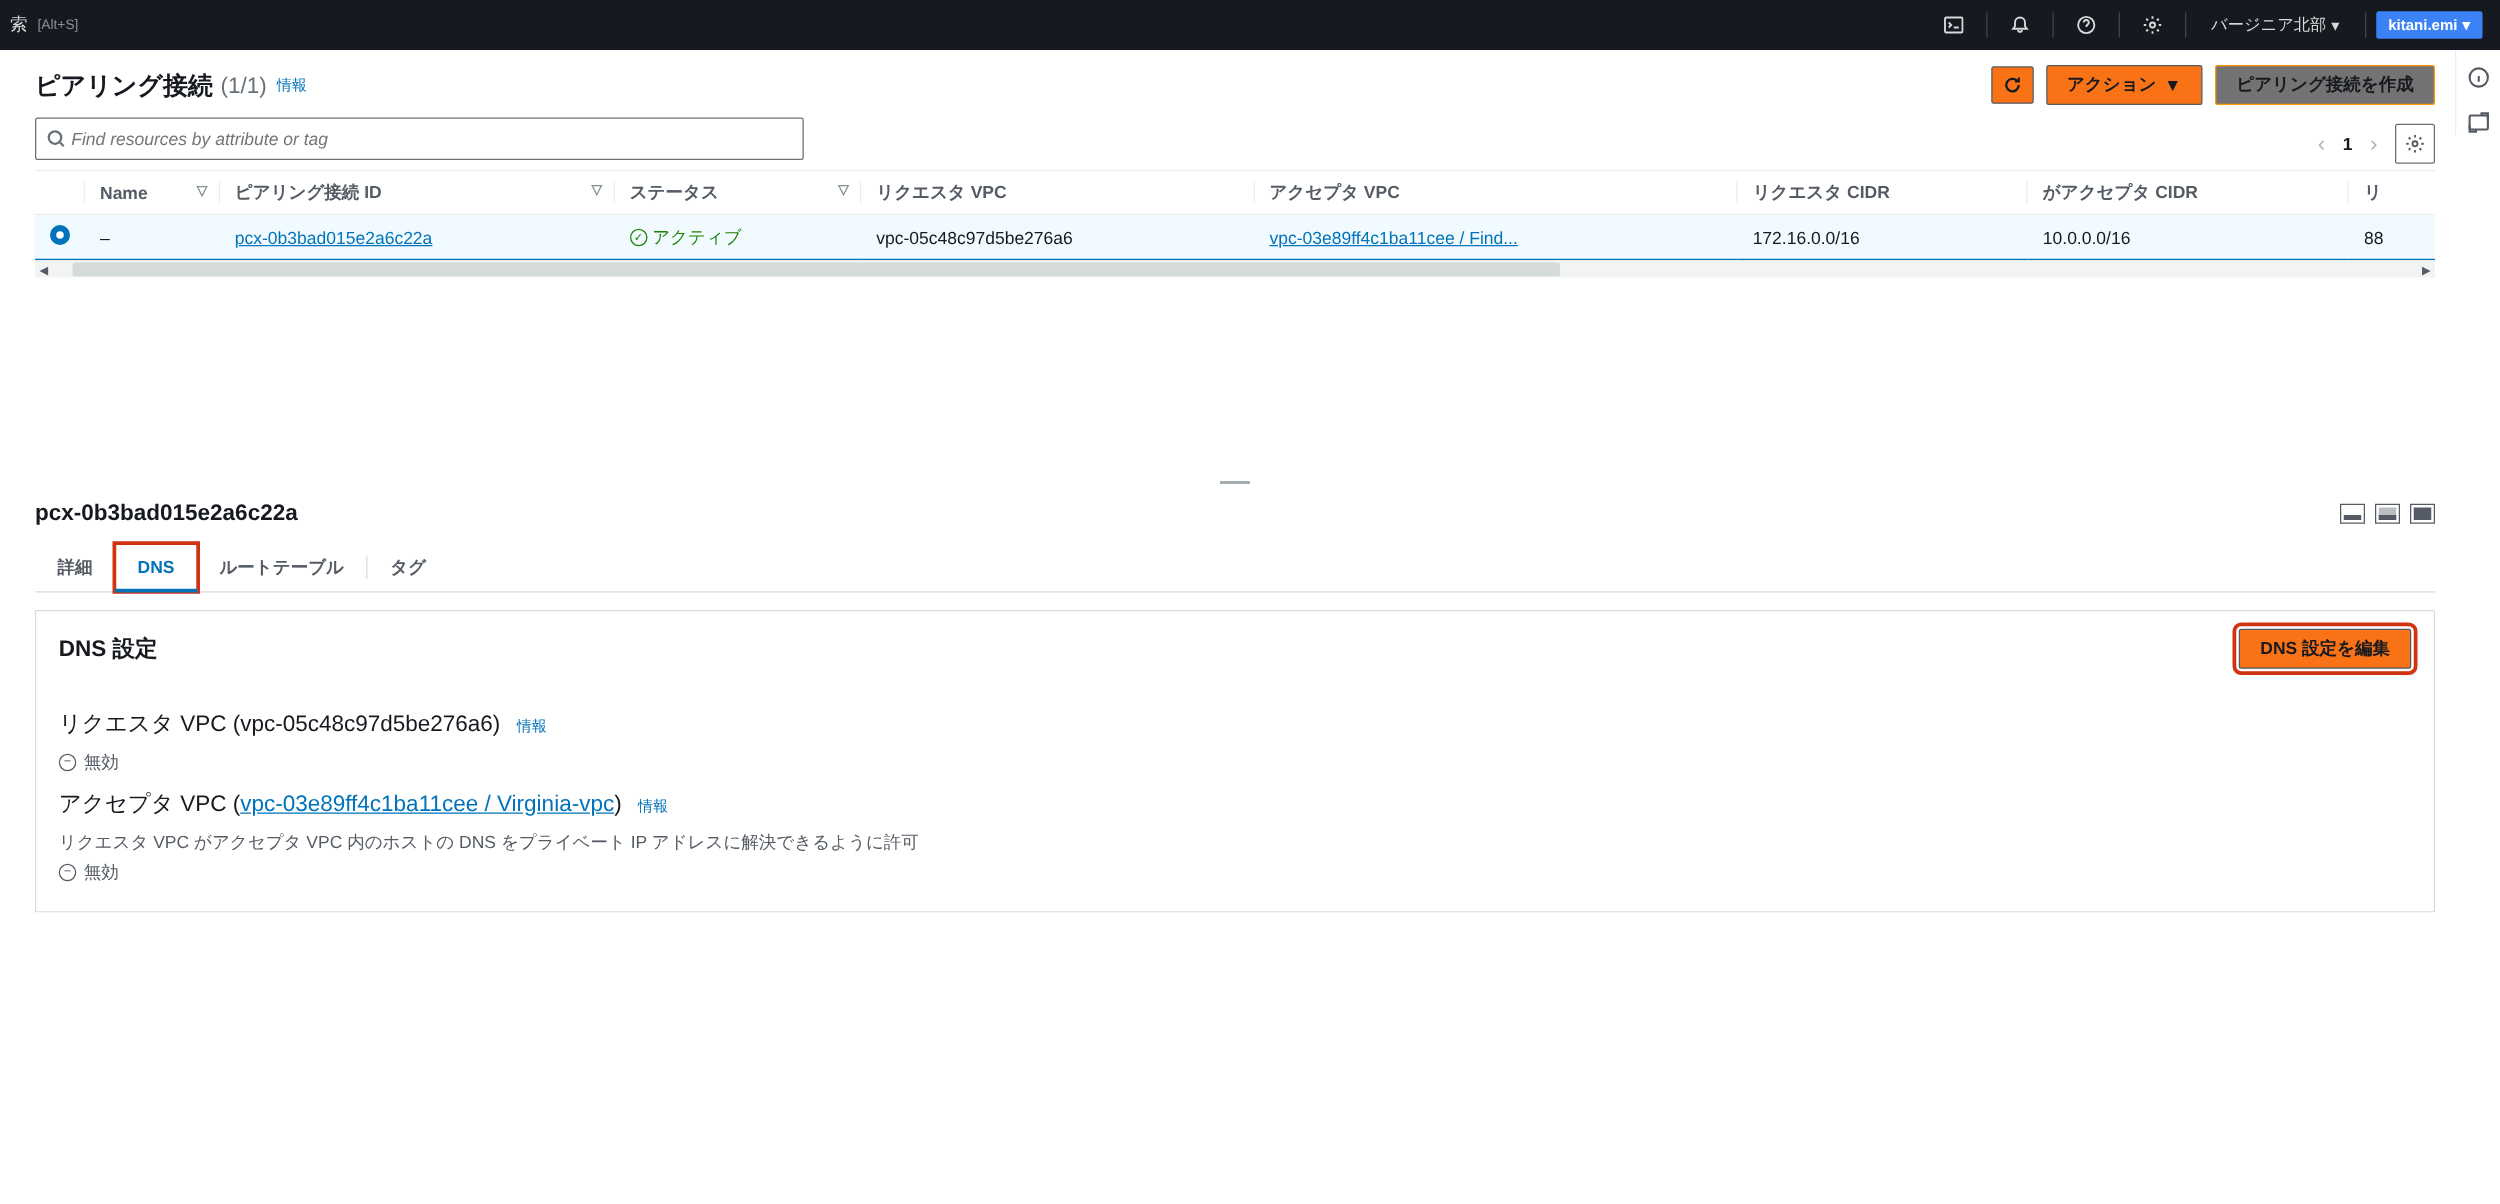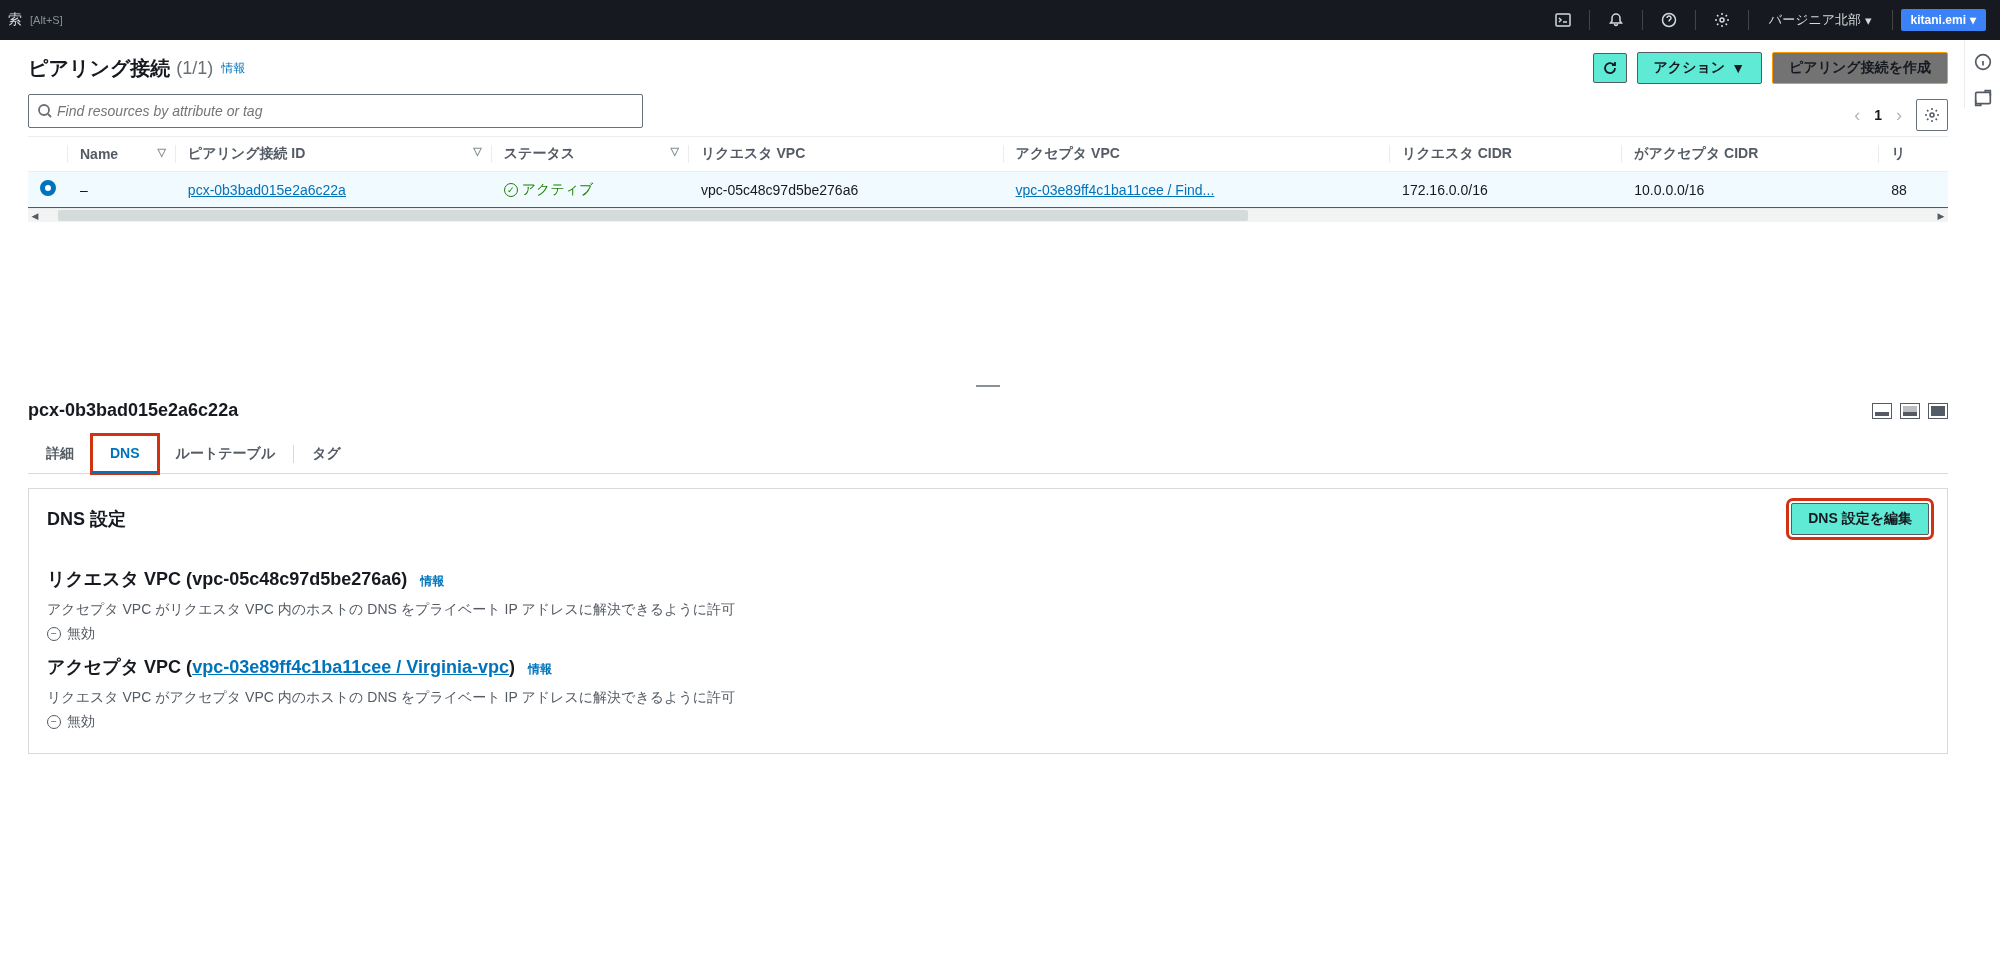--- a/index.html
+++ b/index.html
@@ -16,21 +16,21 @@
     
     .right-rail { position: absolute; right: 0; top: 40px; width: 36px; background: #fff; border-left: 1px solid #eaeded; display: flex; flex-direction: column; align-items: center; padding-top: 12px; gap: 16px; }
     .right-rail .rail-icon { width: 20px; height: 20px; cursor: pointer; display: flex; align-items: center; justify-content: center; color: #545b64; }
     
     .main { padding: 12px 16px 0 28px; margin-right: 36px; }
     .page-header { display: flex; align-items: center; margin-bottom: 10px; }
     .page-title { font-size: 20px; font-weight: 700; }
     .page-count { font-size: 18px; font-weight: 400; color: #687078; margin-left: 6px; }
     .info-link { color: #0073bb; font-size: 12px; margin-left: 8px; cursor: pointer; }
     .header-actions { margin-left: auto; display: flex; align-items: center; gap: 10px; }
-    .btn { border: 1px solid #545b64; background: #5eead4; color: #16191f; padding: 6px 16px; font-size: 14px; font-weight: 700; border-radius: 2px; cursor: pointer; display: inline-flex; align-items: center; gap: 6px; }
+    .btn { border: 1px solid #545b64; background: #f97316; color: #16191f; padding: 6px 16px; font-size: 14px; font-weight: 700; border-radius: 2px; cursor: pointer; display: inline-flex; align-items: center; gap: 6px; }
     .btn-icon-only { padding: 6px 8px; }
     .btn-primary { background: #737373; border-color: #ff9900; color: #16191f; }
     
     .search-box { display: flex; align-items: center; border: 1px solid #687078; border-radius: 2px; padding: 4px 8px; width: 615px; margin-bottom: 8px; }
     .search-box input { border: none; outline: none; flex: 1; font-size: 14px; padding: 4px; font-style: italic; color: #687078; }
     
     .pagination-area { display: flex; align-items: center; gap: 14px; }
     .pag-arrow { color: #aab7b8; cursor: pointer; font-size: 18px; }
     .pag-num { font-weight: 700; }
     .pag-gear { width: 32px; height: 32px; border: 1px solid #687078; border-radius: 2px; display: flex; align-items: center; justify-content: center; cursor: pointer; }
@@ -75,21 +75,21 @@
     .tab.active::after { content: ''; position: absolute; left: 0; right: 0; bottom: -1px; height: 3px; background: #0073bb; }
     .tab-sep { width: 1px; background: #d5dbdb; margin: 10px 0; }
     .tab.highlighted { outline: 3px solid #d13212; outline-offset: -1px; }
     
     .panel { border: 1px solid #d5dbdb; border-radius: 0; margin-top: 14px; border-top: 1px solid #d5dbdb; }
     .panel-header { display: flex; align-items: center; padding: 14px 18px; }
     .panel-title { font-size: 18px; font-weight: 700; }
     .panel-actions { margin-left: auto; }
     .btn.highlighted-btn { outline: 3px solid #d13212; outline-offset: 2px; }
     .panel-body { padding: 6px 18px 18px; }
-    .sect-title { font-size: 18px; font-weight: 700; margin-top: 12px; margin-bottom: 10px; }
+    .sect-title { font-size: 18px; font-weight: 400; margin-top: 12px; margin-bottom: 10px; }
     .sect-title .info-link { font-size: 12px; }
     .desc { color: #545b64; font-size: 14px; margin-bottom: 6px; }
     .disabled-row { display: flex; align-items: center; gap: 6px; color: #545b64; font-size: 14px; margin-bottom: 4px; }
     .minus-icon { width: 14px; height: 14px; border: 1.5px solid #545b64; border-radius: 50%; display: inline-flex; align-items: center; justify-content: center; font-size: 10px; line-height: 1; }
     
     svg { display: block; }
   </style>
 </head>
 <body>
 
@@ -269,21 +269,20 @@
         <button class="btn highlighted-btn">
           <span>DNS 設定を編集</span>
         </button>
       </div>
     </div>
     <div class="panel-body">
       <div class="sect-title">
         <span>リクエスタ VPC (</span><span>vpc-05c48c97d5be276a6</span><span>)</span>
         <span class="info-link">情報</span>
       </div>
-      <div class="desc">アクセプタ VPC がリクエスタ VPC 内のホストの DNS をプライベート IP アドレスに解決できるように許可</div>
       <div class="disabled-row">
         <span class="minus-icon">−</span>
         <span>無効</span>
       </div>
 
       <div class="sect-title">
         <span>アクセプタ VPC (</span><span class="link-cell">vpc-03e89ff4c1ba11cee / Virginia-vpc</span><span>)</span>
         <span class="info-link">情報</span>
       </div>
       <div class="desc">リクエスタ VPC がアクセプタ VPC 内のホストの DNS をプライベート IP アドレスに解決できるように許可</div>

